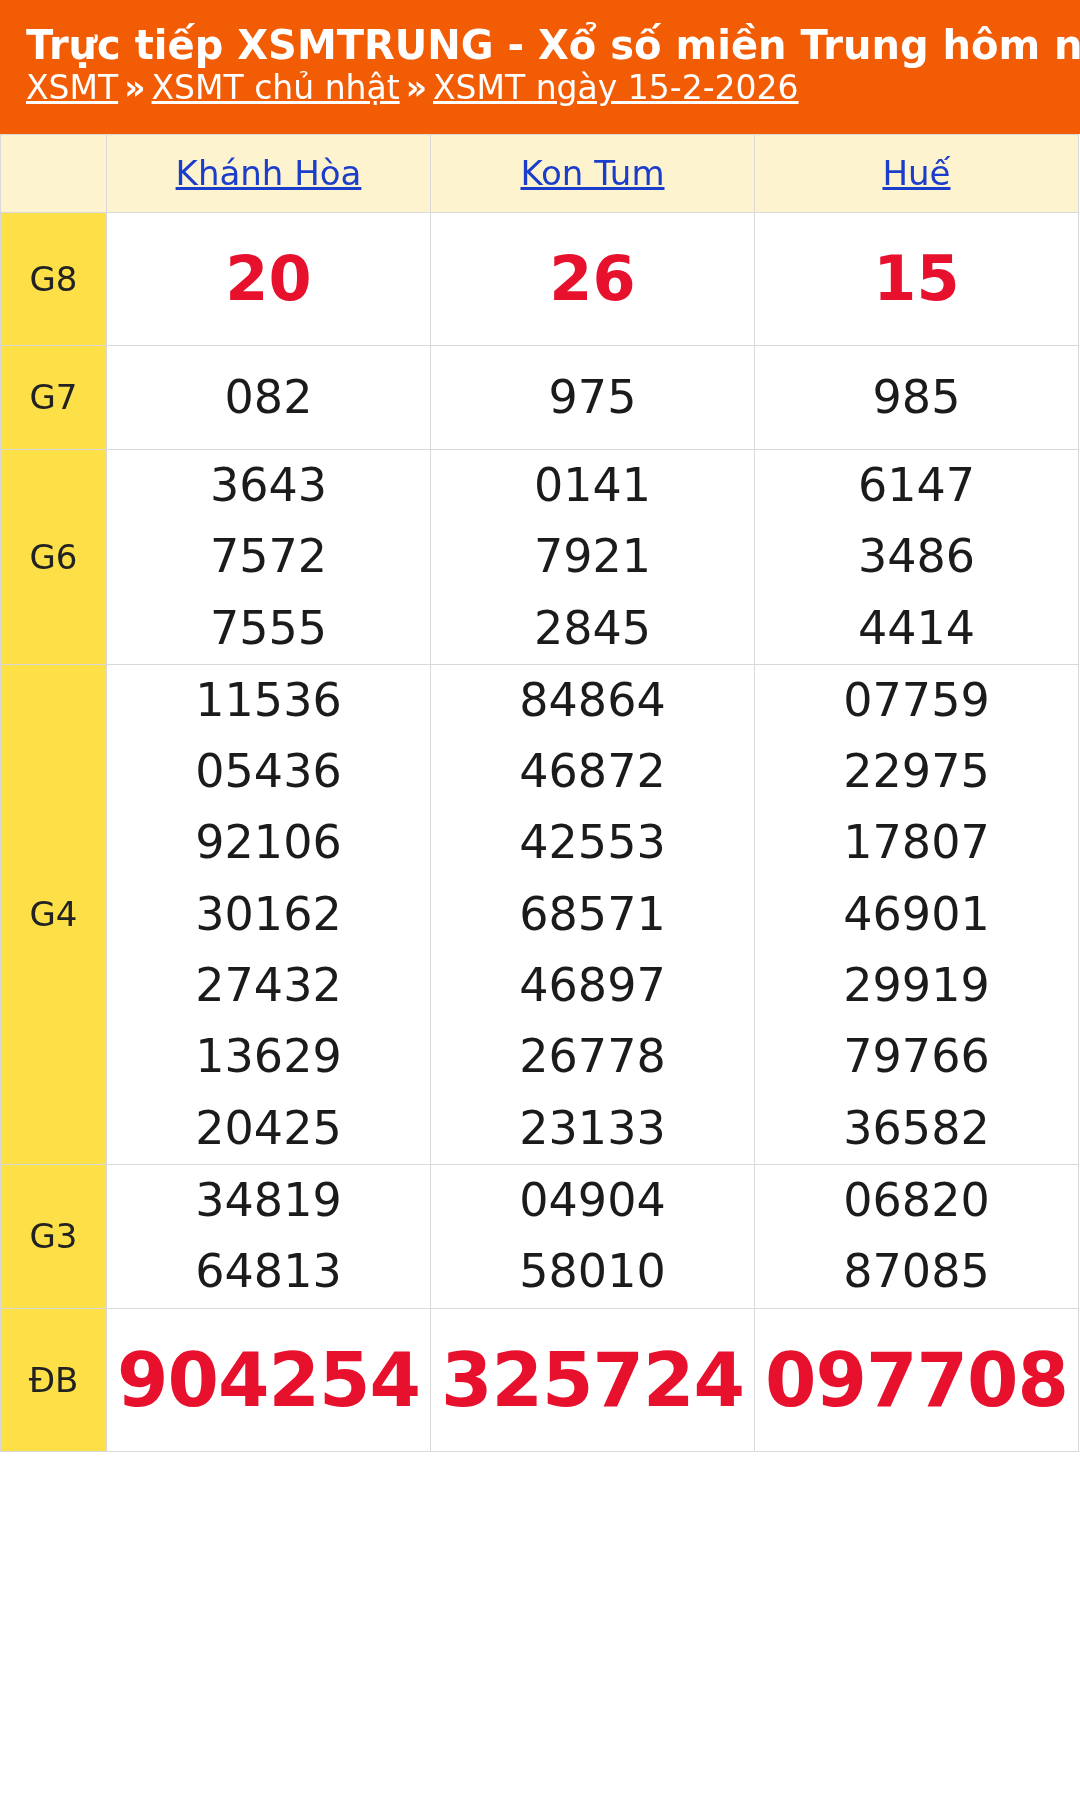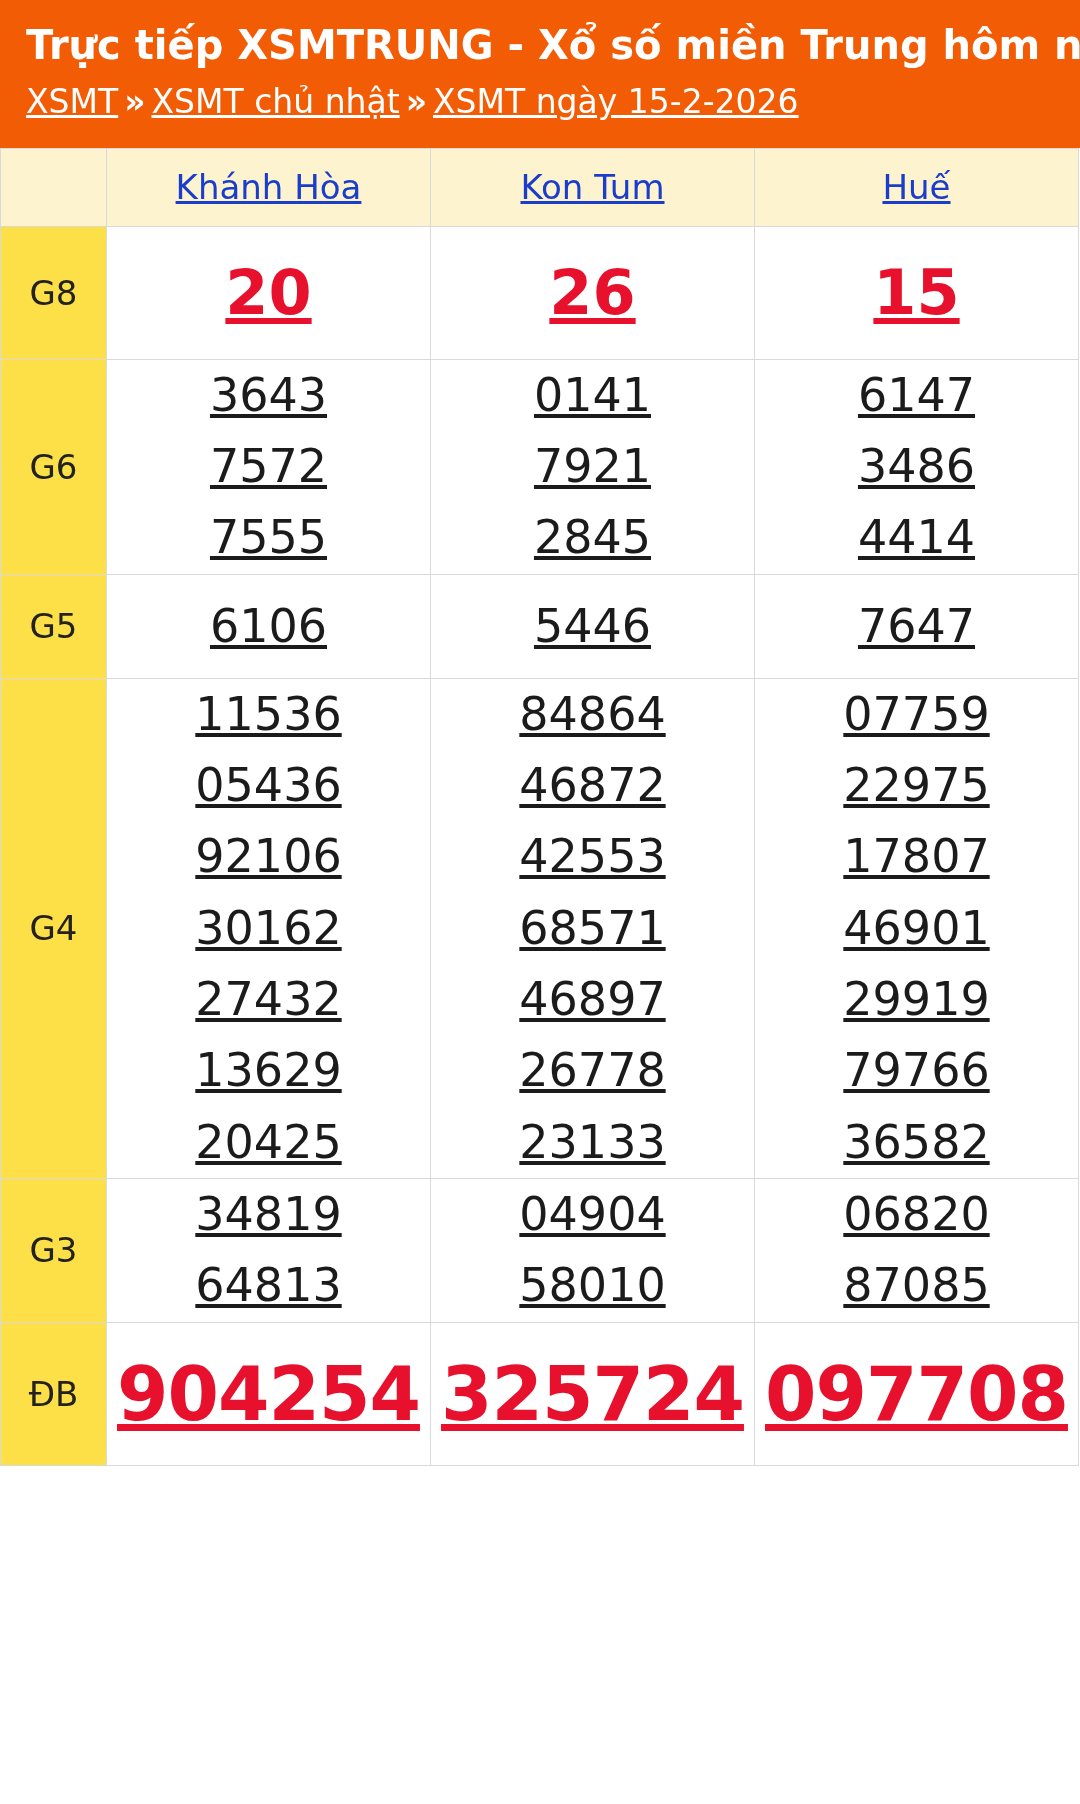--- a/index.html
+++ b/index.html
@@ -21,21 +21,20 @@
     padding: 22px 26px 26px 26px;
   }
   .header-title {
     color: #ffffff;
     font-size: 40px;
     font-weight: bold;
     line-height: 1.15;
     white-space: nowrap;
   }
   .breadcrumb {
-    margin-top: 14px;
     font-size: 33px;
     line-height: 1.2;
     white-space: nowrap;
   }
   .breadcrumb a {
     color: #ffffff;
     text-decoration: underline;
   }
   .breadcrumb .sep {
     color: #ffffff;
@@ -76,21 +75,21 @@
     color: #222222;
     background: #fde047;
   }
   td.vals {
     font-size: 46px;
     color: #1b1b1b;
     line-height: 1.55;
     padding: 12px 0;
     font-weight: normal;
   }
-  td.vals .v { display: block; text-decoration: underline; }
+  td.vals .v { display: block; }
 
   tr.g8 td.vals {
     font-size: 62px;
     color: #e8112d;
     font-weight: bold;
     padding: 18px 0;
   }
   tr.g8 td.rowlabel { font-size: 34px; }
 
   tr.db td.vals {
@@ -139,52 +138,52 @@
             <span class="v">20</span>
           </td>
         <td class="vals">
             <span class="v">26</span>
           </td>
         <td class="vals">
             <span class="v">15</span>
           </td>
       </tr>
 
+      <tr class="g7">
+        <td class="rowlabel">G7</td>
+        <td class="vals">
+            <span class="v">082</span>
+          </td>
+        <td class="vals">
+            <span class="v">975</span>
+          </td>
+        <td class="vals">
+            <span class="v">985</span>
+          </td>
+      </tr>
 
       <tr class="g6">
         <td class="rowlabel">G6</td>
         <td class="vals">
           <span class="v">3643</span>
           <span class="v">7572</span>
           <span class="v">7555</span>
         </td>
         <td class="vals">
           <span class="v">0141</span>
           <span class="v">7921</span>
           <span class="v">2845</span>
         </td>
         <td class="vals">
           <span class="v">6147</span>
           <span class="v">3486</span>
           <span class="v">4414</span>
         </td>
       </tr>
 
-      <tr class="g5">
-        <td class="rowlabel">G5</td>
-        <td class="vals">
-            <span class="v">6106</span>
-          </td>
-        <td class="vals">
-            <span class="v">5446</span>
-          </td>
-        <td class="vals">
-            <span class="v">7647</span>
-          </td>
-      </tr>
 
       <tr class="g4">
         <td class="rowlabel">G4</td>
         <td class="vals">
           <span class="v">11536</span>
           <span class="v">05436</span>
           <span class="v">92106</span>
           <span class="v">30162</span>
           <span class="v">27432</span>
           <span class="v">13629</span>

